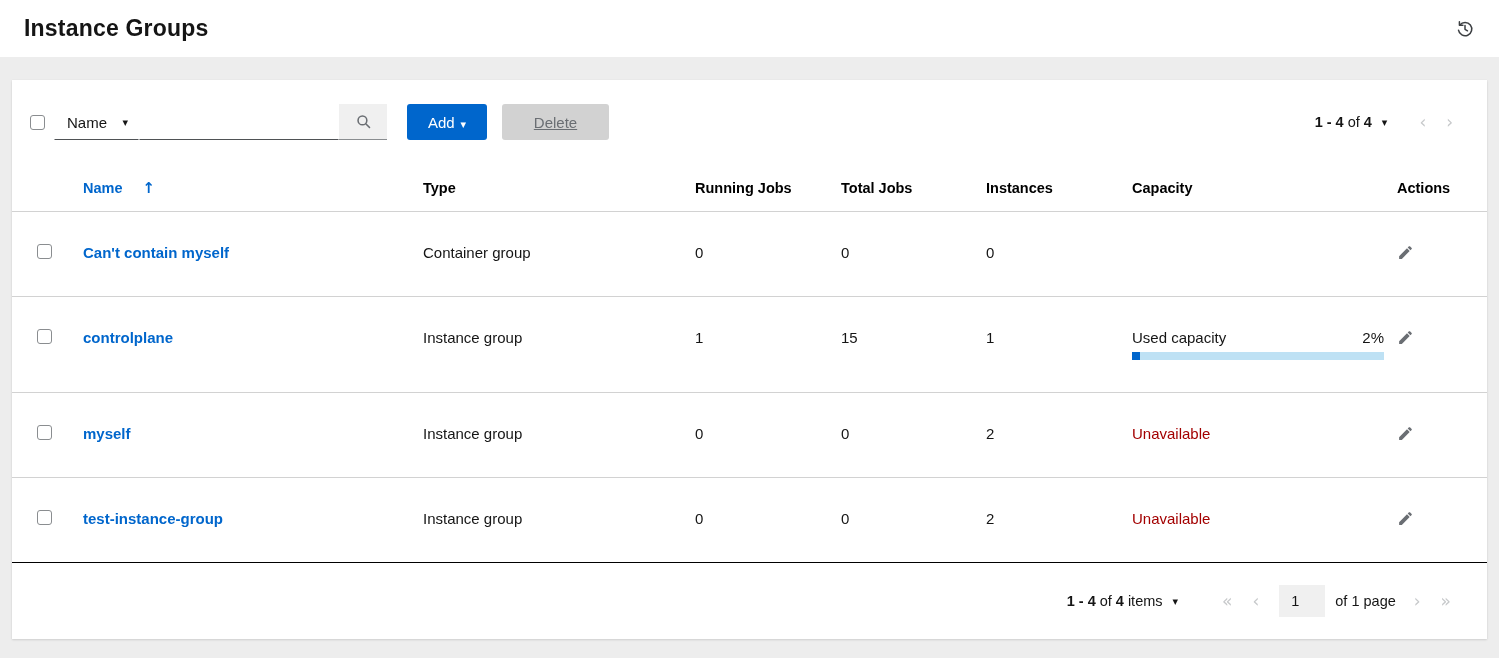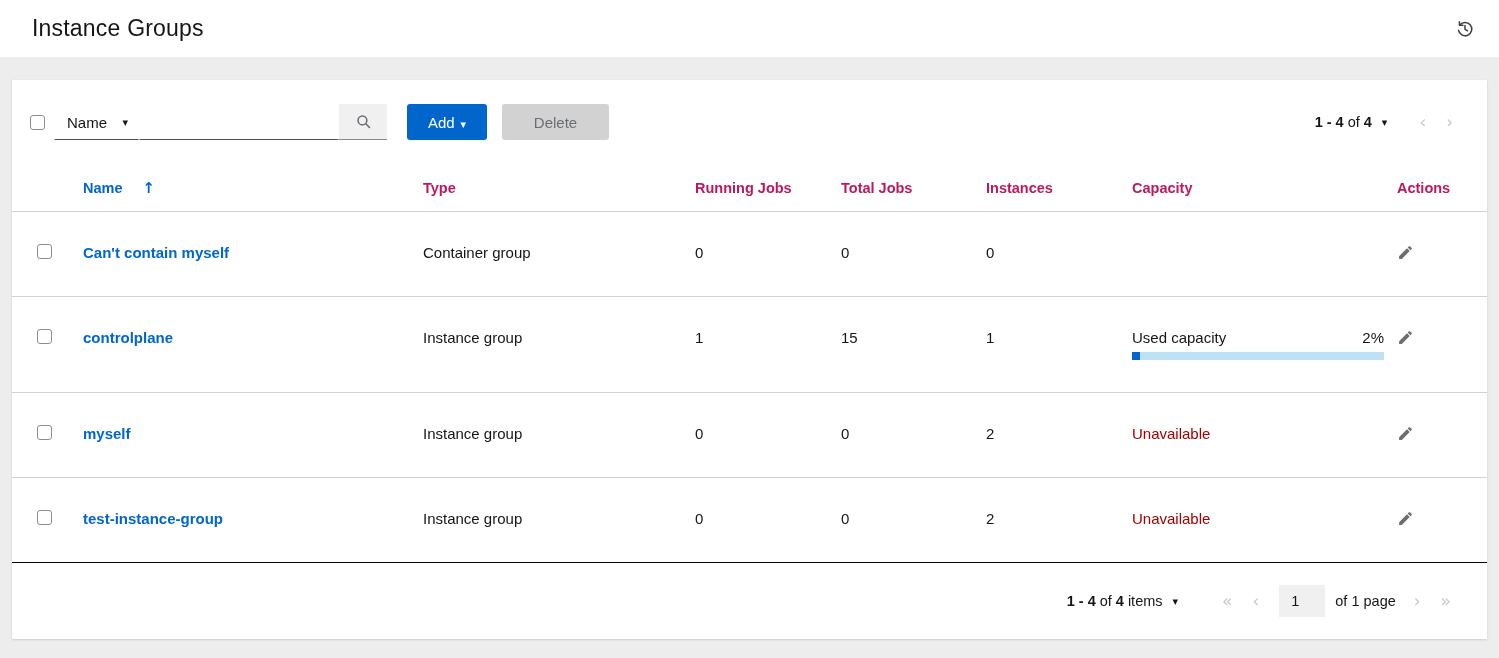--- a/index.html
+++ b/index.html
@@ -7,21 +7,21 @@
   body {
     width: 1499px; height: 658px; overflow: hidden;
     font-family: "Liberation Sans", sans-serif;
     background: #ededed; color: #151515; font-size: 15px;
   }
   
   .topbar {
     background:#fff; height:57px; display:flex; align-items:center;
     justify-content:space-between; padding:0 22px 0 16px;
   }
-  .page-title { font-size:23px; font-weight:400; margin:16px; letter-spacing:.2px; }
+  .page-title { font-size:23px; font-weight:700; margin:8px; letter-spacing:.2px; }
   .history-btn { background:none; border:none; padding:2px; cursor:pointer; line-height:0; }
 
   
   .card {
     background:#fff; margin:23px 12px 12px 12px;
     box-shadow:0 1px 2px rgba(3,3,3,.12), 0 0 1px rgba(3,3,3,.06);
   }
 
   
   .toolbar { display:flex; align-items:center; padding:24px 24px 0 18px; }
@@ -42,33 +42,33 @@
     font-family:"Liberation Sans", sans-serif;
   }
   .search-btn {
     width:48px; height:36px; background:#f0f0f0; border:none;
     border-bottom:1px solid #8a8d90; cursor:pointer; line-height:0;
   }
   .btn { height:36px; border:none; border-radius:3px; font-size:15px; cursor:pointer;
          font-family:"Liberation Sans", sans-serif; }
   .btn-add { margin-left:20px; width:80px; background:#0066cc; color:#fff; }
   .btn-add .caret { color:#fff; margin-left:6px; }
-  .btn-delete { margin-left:15px; width:107px; background:#d2d2d2; color:#6a6e73; cursor:default; }
+  .btn-delete { margin-left:15px; width:107px; background:#d2d2d2; color:#6a6e73; cursor:default;text-decoration:underline; }
 
   .pagination-top { margin-left:auto; display:flex; align-items:center; font-size:14.5px; }
   .pag-summary { cursor:pointer; display:flex; align-items:center; gap:4px; }
   .pag-summary b { font-weight:700; }
   .pag-summary .caret { margin-left:6px; }
   .chev-btn { background:none; border:none; font-size:17px; color:#c7c9cb; cursor:pointer;
               padding:0 10px; line-height:1; font-family:"DejaVu Sans", sans-serif; }
   .pagination-top .chev-btn:first-of-type { margin-left:22px; }
 
   
   table { width:100%; border-collapse:collapse; table-layout:fixed; margin-top:25px; }
-  th { text-align:left; font-weight:700; font-size:14.5px; padding:14px 0; color:#be185d; }
+  th { text-align:left; font-weight:700; font-size:14.5px; padding:14px 0; color:#000000; }
   th.col-actions, td.col-actions { text-align:left; padding-right:24px; }
   th.col-name { color:#0066cc; }
   .sort-arrow { color:#0066cc; font-weight:700; margin-left:20px; font-size:15px;
                 font-family:"DejaVu Sans", sans-serif; cursor:pointer; }
   tbody tr { border-top:1px solid #d2d2d2; }
   tbody tr:last-child { border-bottom:1px solid #000000; }
   td { vertical-align:top; padding:32px 0; font-size:15px; }
   td.col-check { padding-left:25px; }
   a.row-link { color:#0066cc; font-weight:700; text-decoration:none; }
   .unavailable { color:#a30000; }

